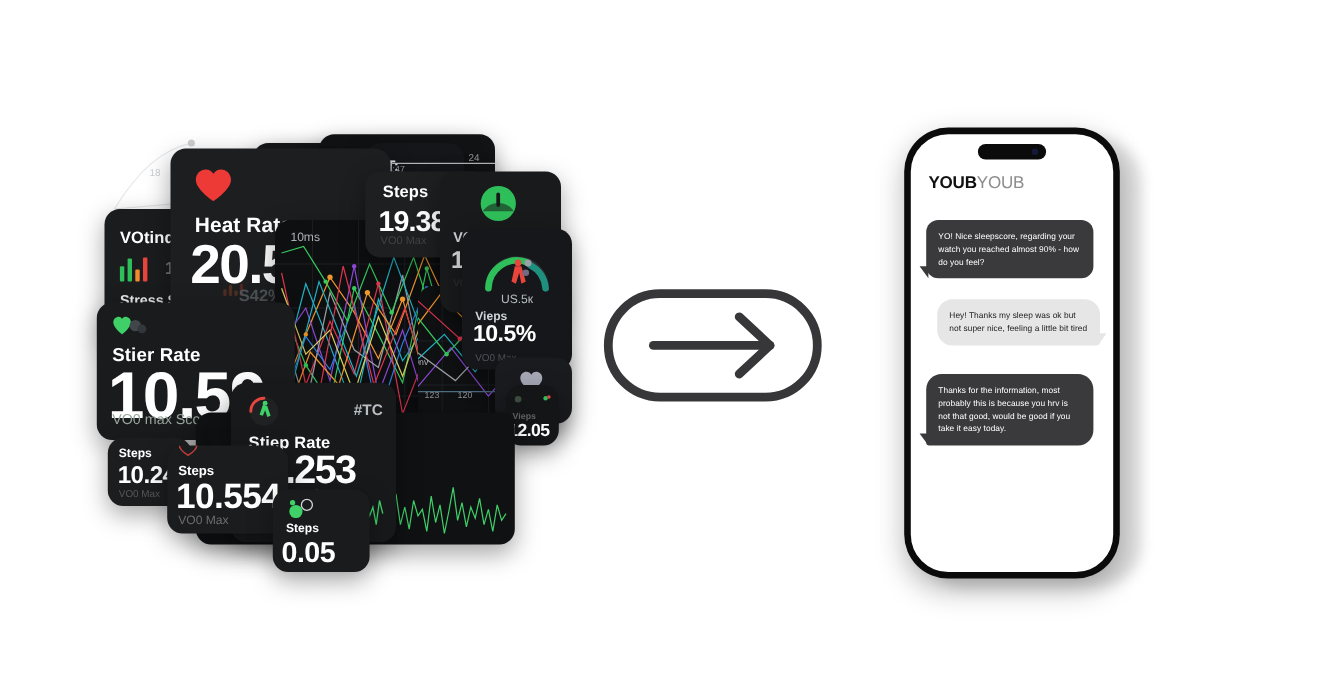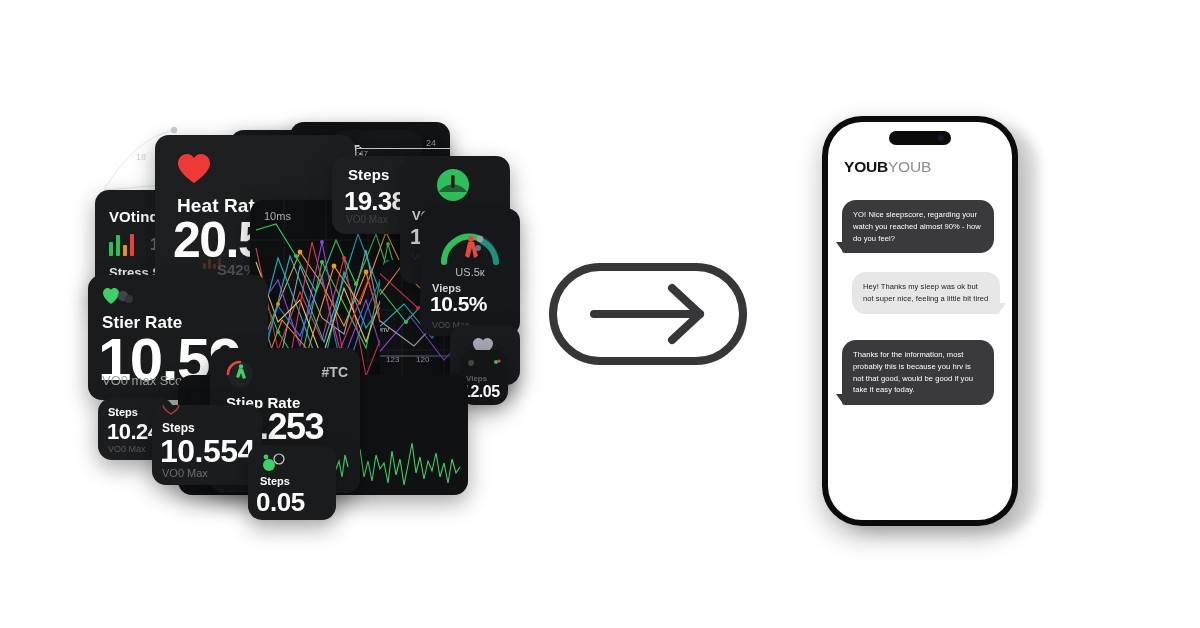--- a/index.html
+++ b/index.html
@@ -197,21 +197,21 @@
   .bubble.them:after {
     content:""; position:absolute; left:-6px; bottom:0;
     border-left:8px solid transparent; border-top:11px solid #3a3a3c;
   }
   .bubble.me   { right:12px; background:#e6e6e6; color:#222; text-align:left;
                  border-bottom-right-radius:3px; }
   .bubble.me:after {
     content:""; position:absolute; right:-6px; bottom:0;
     border-right:8px solid transparent; border-top:11px solid #e6e6e6;
   }
-  #m1 { top:78px; }
+  #m1 { top:78px;border-radius:11px; }
   #m2 { top:150px; width:148px; }
   #m3 { top:218px; }
 </style>
 </head>
 <body>
 
 <div id="stage">
 
   <div id="collage">
 

